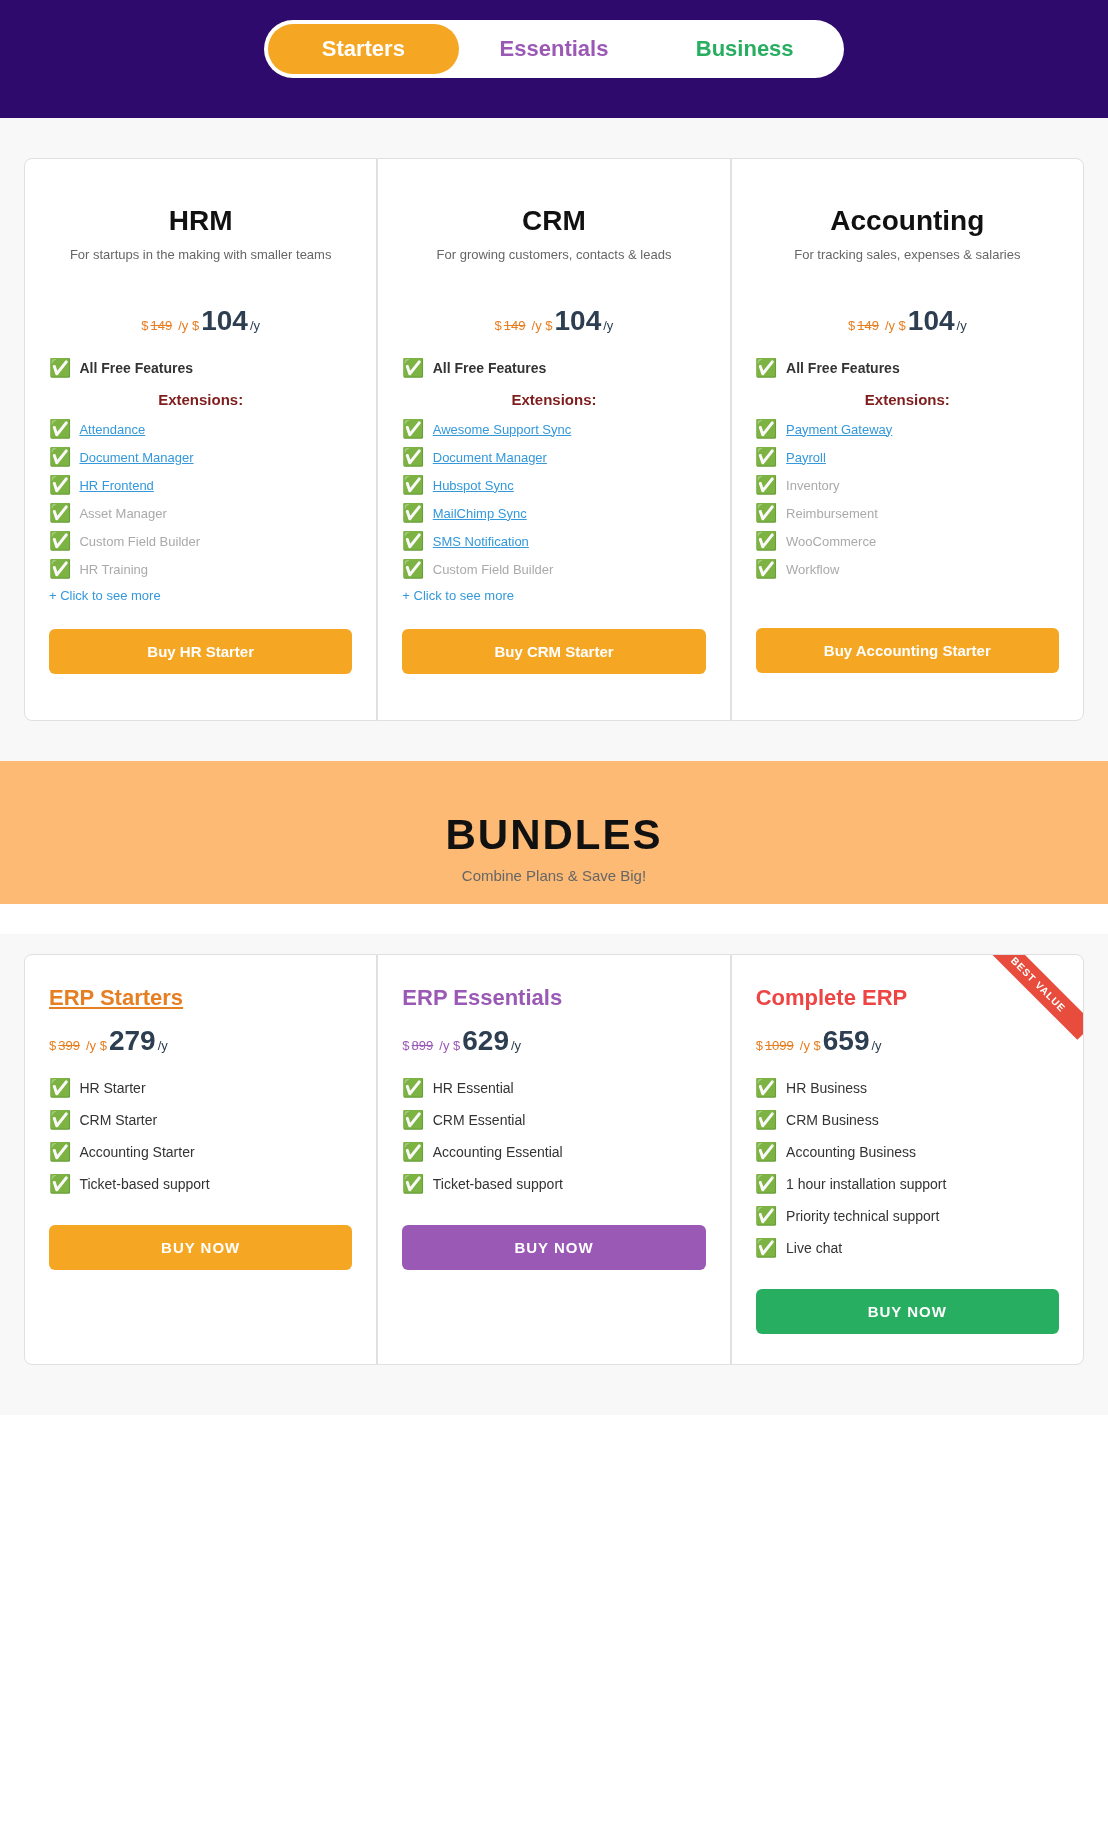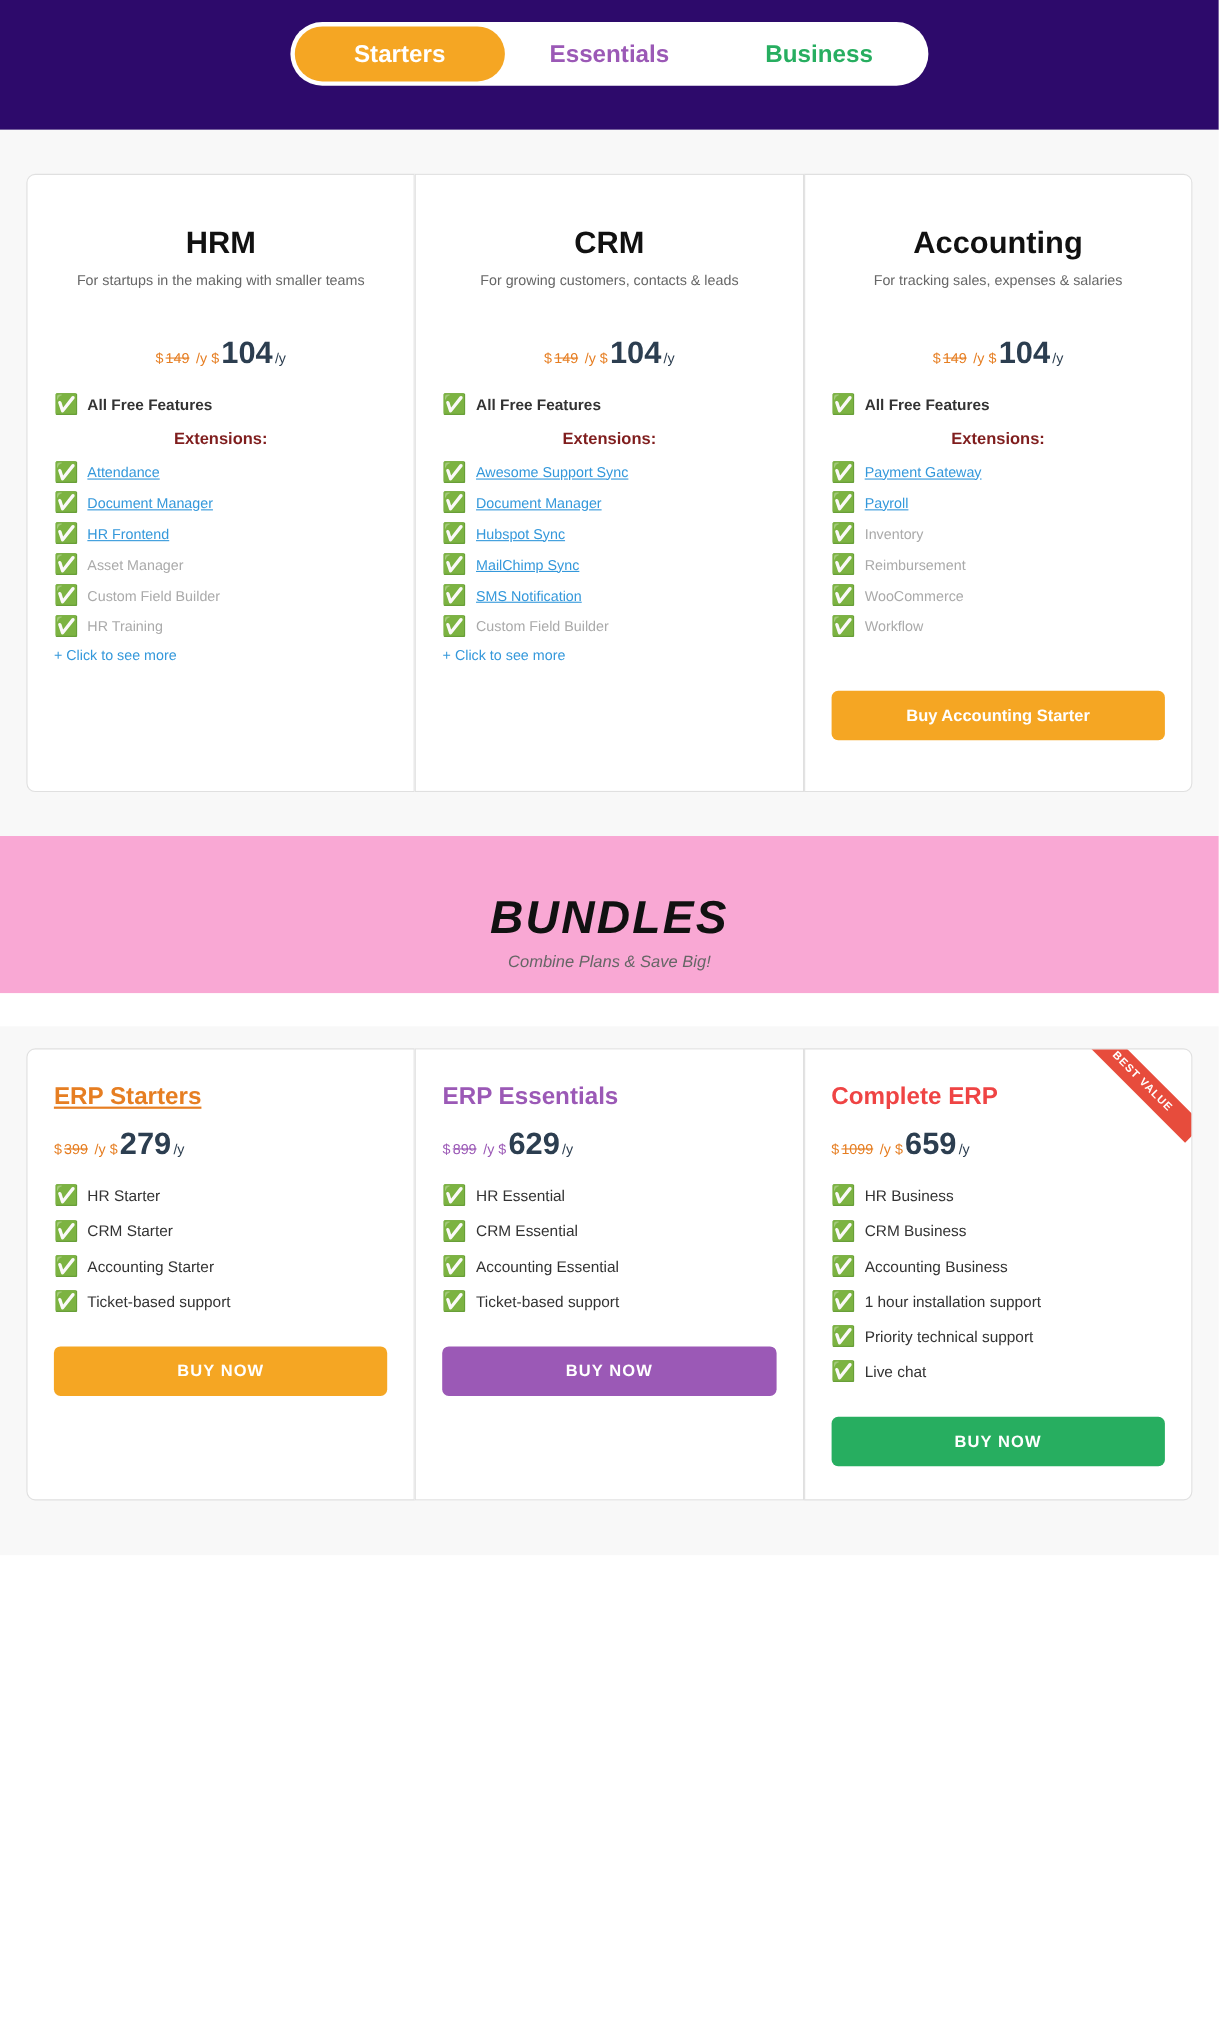--- a/index.html
+++ b/index.html
@@ -159,22 +159,21 @@
       font-size: 15px;
       font-weight: 700;
       cursor: pointer;
       margin-top: 10px;
     }
 
     
     .bundles-header {
       text-align: center;
       padding: 50px 20px 20px;
-      background: #f9a8d4;
-      font-style: italic;
+      background: #fdba74;
     }
     .bundles-title {
       font-size: 42px;
       font-weight: 900;
       color: #111;
       letter-spacing: 2px;
     }
     .bundles-sub {
       font-size: 15px;
       color: #666;
@@ -312,20 +311,21 @@
       </div>
       <div class="ext-item dim">
         <span class="check-icon" style="color:#ccc">✅</span>
         <span class="ext-name">Custom Field Builder</span>
       </div>
       <div class="ext-item dim">
         <span class="check-icon" style="color:#ccc">✅</span>
         <span class="ext-name">HR Training</span>
       </div>
       <div class="click-more">+ Click to see more</div>
+      <button class="buy-btn">Buy HR Starter</button>
     </div>
 
     <div class="plan-card">
       <div class="plan-title">CRM</div>
       <div class="plan-desc">For growing customers, contacts &amp; leads</div>
       <div class="plan-price price-block price-block-center">
         <span class="price-dollar-sign">$</span>
         <span class="price-original">149</span>
         <span class="price-dollar-sign">/y $</span>
         <span class="price-current">104</span>
@@ -354,20 +354,21 @@
       </div>
       <div class="ext-item">
         <span class="check-icon">✅</span>
         <a href="#">SMS Notification</a>
       </div>
       <div class="ext-item dim">
         <span class="check-icon" style="color:#ccc">✅</span>
         <span class="ext-name">Custom Field Builder</span>
       </div>
       <div class="click-more">+ Click to see more</div>
+      <button class="buy-btn">Buy CRM Starter</button>
     </div>
 
     <div class="plan-card">
       <div class="plan-title">Accounting</div>
       <div class="plan-desc">For tracking sales, expenses &amp; salaries</div>
       <div class="plan-price price-block price-block-center">
         <span class="price-dollar-sign">$</span>
         <span class="price-original">149</span>
         <span class="price-dollar-sign">/y $</span>
         <span class="price-current">104</span>

